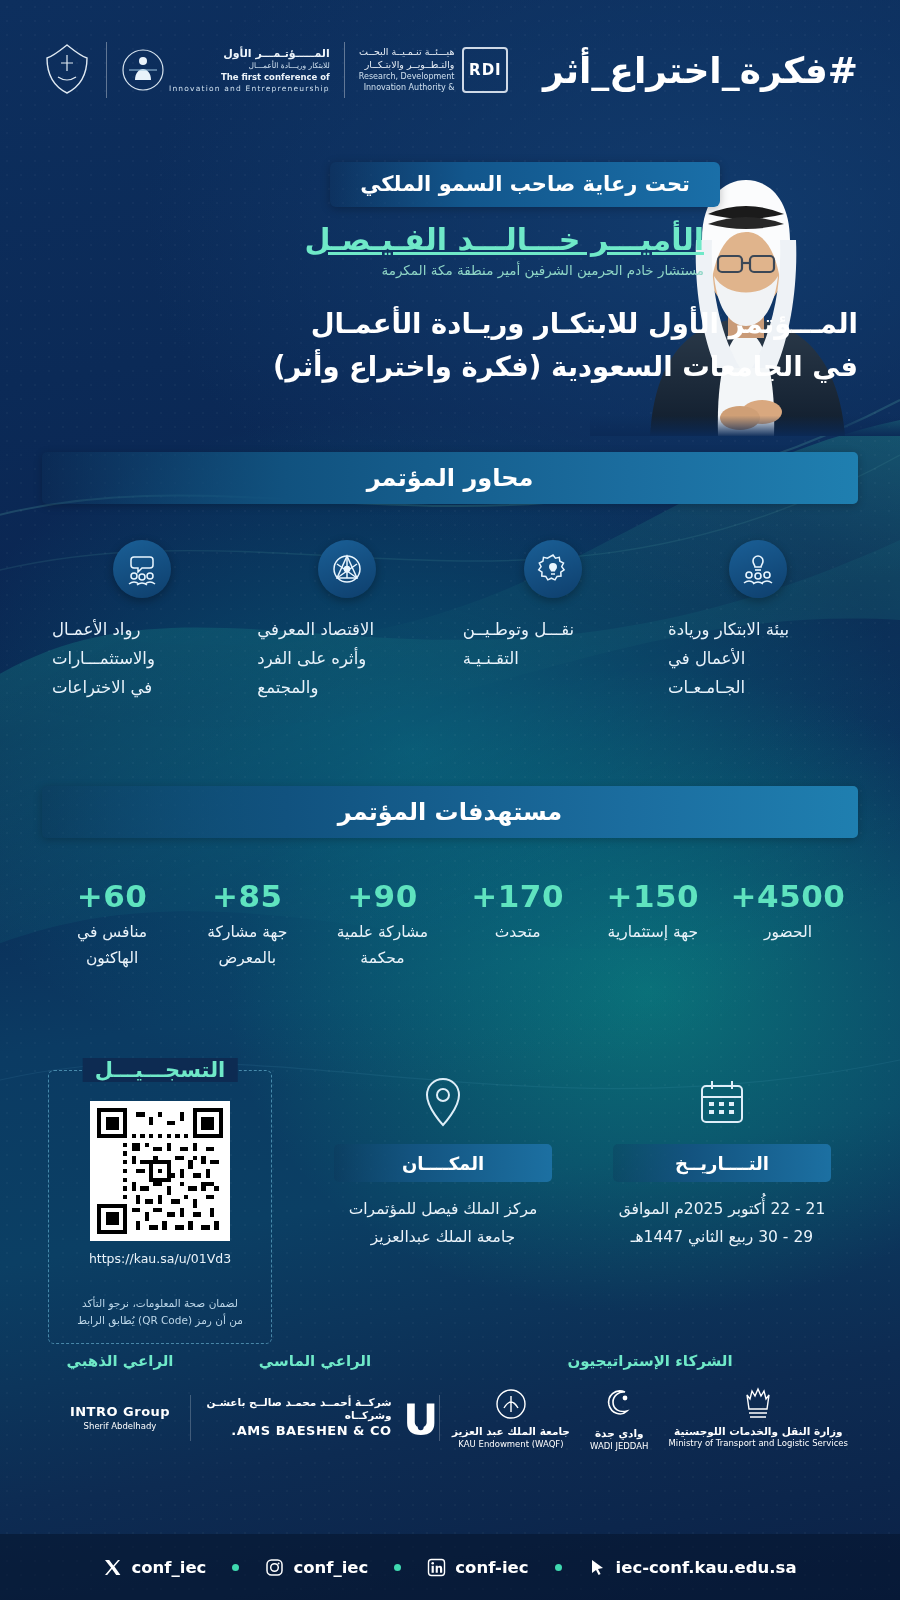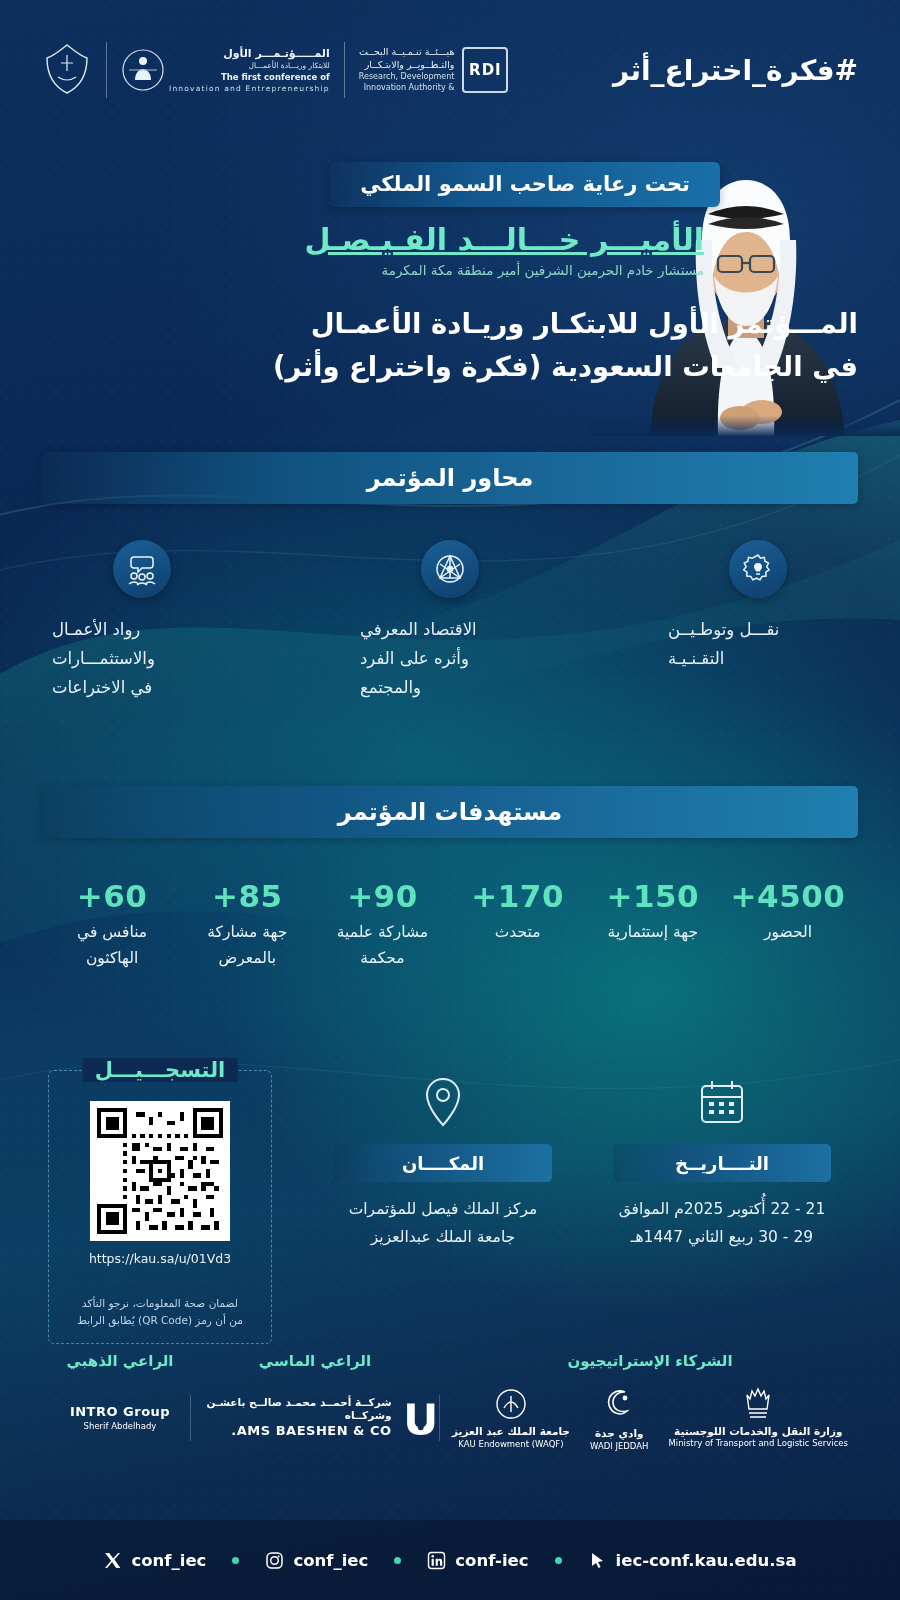--- a/index.html
+++ b/index.html
@@ -33,21 +33,21 @@
     position:absolute; pointer-events:none; inset:0;
     opacity:.55;
   }
   
   .top {
     position:absolute; top:0; left:0; right:0; height:140px;
     display:flex; align-items:center; justify-content:space-between;
     padding:0 42px;
   }
   .hashtag {
-    font-size:28px; font-weight:bold; color:#fff; letter-spacing:.5px;
+    font-size:36px; font-weight:bold; color:#fff; letter-spacing:.5px;
     direction:rtl;
   }
   .logos { display:flex; align-items:center; gap:14px; }
   .logo-box { display:flex; align-items:center; gap:8px; }
   .rdi-mark {
     width:46px; height:46px; border:2px solid #cfd9e6; border-radius:4px;
     display:flex; align-items:center; justify-content:center;
     font-size:15px; font-weight:bold; letter-spacing:1px; color:#fff;
   }
   .rdi-text { font-size:8.5px; line-height:1.35; color:#e7eef6; text-align:right; }
@@ -164,21 +164,21 @@
   .sp-group { display:flex; align-items:center; justify-content:center; gap:20px; }
   .sp-g1 { width:420px; }
   .sp-g2 { width:250px; border-right:1px solid rgba(255,255,255,.22); border-left:1px solid rgba(255,255,255,.22); }
   .sp-g3 { width:140px; }
   .sp-logo { color:#fff; text-align:center; font-size:8.5px; line-height:1.3; }
   .sp-logo .big { font-size:13px; font-weight:bold; letter-spacing:.5px; }
   .sp-logo .ar  { font-size:10.5px; font-weight:bold; }
 
   
   .footer {
-    position:absolute; bottom:0; left:0; right:0; height:80px;
+    position:absolute; bottom:0; left:0; right:0; height:66px;
     background:rgba(6,20,44,.55);
     display:flex; align-items:center; justify-content:center; gap:26px;
     direction:ltr;
   }
   .social { display:flex; align-items:center; gap:9px; font-size:16.5px; font-weight:bold; color:#fff; }
   .sep { width:7px; height:7px; border-radius:50%; background:#3fd9b0; }
   svg { display:block; }
 </style>
 </head>
 <body>
@@ -299,20 +299,35 @@
       <div>المـــؤتمر الأول للابتكـار وريـادة الأعمـال</div>
       <div>في الجامعات السعودية (فكرة واختراع وأثر)</div>
     </div>
   </div>
 
   <div class="axes">
     <div class="banner">محاور المؤتمر</div>
 
     <div class="axes-grid">
 
+      <div class="axis">
+        <div class="axis-icon">
+          <svg width="34" height="34" viewBox="0 0 34 34" fill="none" stroke="#e9f6ff" stroke-width="1.6">
+            <path d="M17 4 a5 5 0 0 1 5 5 c0 3 -2 4 -2 6 h-6 c0 -2 -2 -3 -2 -6 a5 5 0 0 1 5 -5z"></path>
+            <path d="M14 18 h6"></path>
+            <circle cx="8" cy="23" r="3"></circle>
+              <circle cx="26" cy="23" r="3"></circle>
+              <circle cx="17" cy="24" r="3"></circle>
+            <path d="M3 31 q5 -4 10 0 M21 31 q5 -4 10 0 M12 32 q5 -4 10 0"></path>
+          </svg>
+        </div>
+        <div class="axis-label" style="white-space:pre-line">بيئة الابتكار وريادة
+الأعمال في
+الجـامـعـات</div>
+      </div>
 
       <div class="axis">
         <div class="axis-icon">
           <svg width="34" height="34" viewBox="0 0 34 34" fill="none" stroke="#e9f6ff" stroke-width="1.5">
             <path d="M17 3 l2.4 3.2 3.9 -.9 .6 4 3.6 1.7 -1.8 3.6 2.4 3.2 -3.3 2.3 .2 4 -4 .3 -2 3.5 -3.6 -1.7 -3.6 1.7 -2 -3.5 -4 -.3 .2 -4 -3.3 -2.3 2.4 -3.2 -1.8 -3.6 3.6 -1.7 .6 -4 3.9 .9z"></path>
             <path d="M17 11 a4 4 0 0 1 4 4 c0 2.4 -2 2.8 -2 4.6 h-4 c0 -1.8 -2 -2.2 -2 -4.6 a4 4 0 0 1 4 -4z" fill="#e9f6ff" stroke="none"></path>
             <path d="M15 22 h4"></path>
           </svg>
         </div>
         <div class="axis-label" style="white-space:pre-line">نقـــل وتوطـيــن

